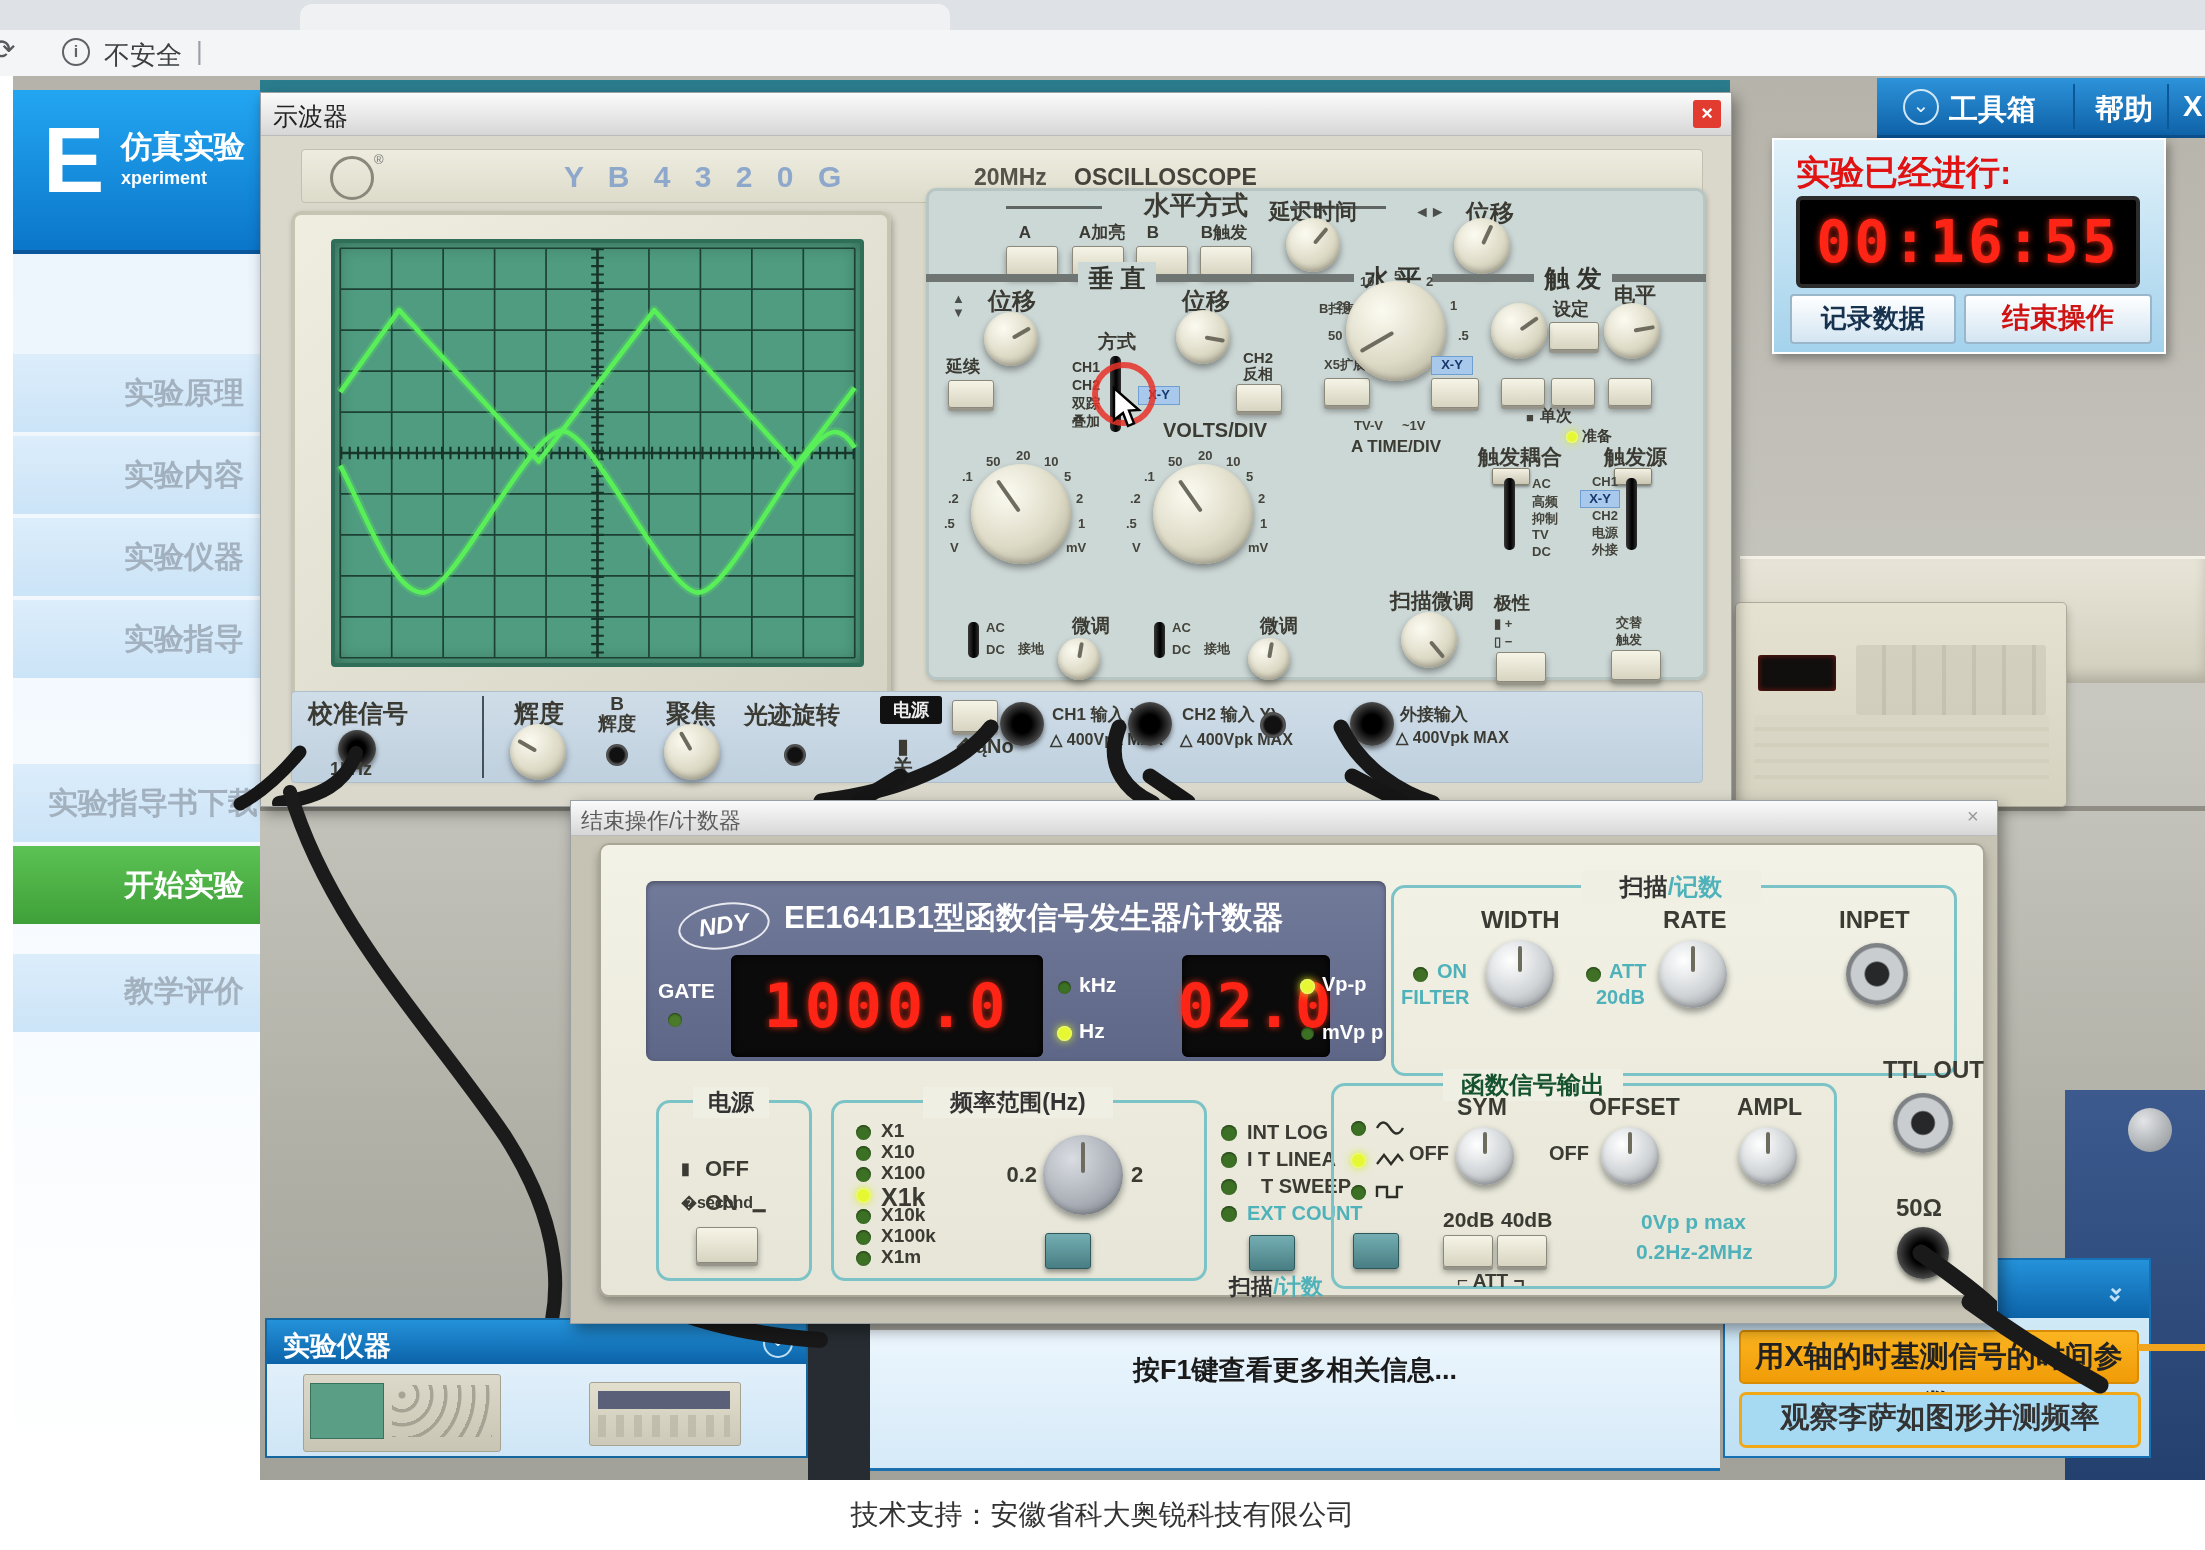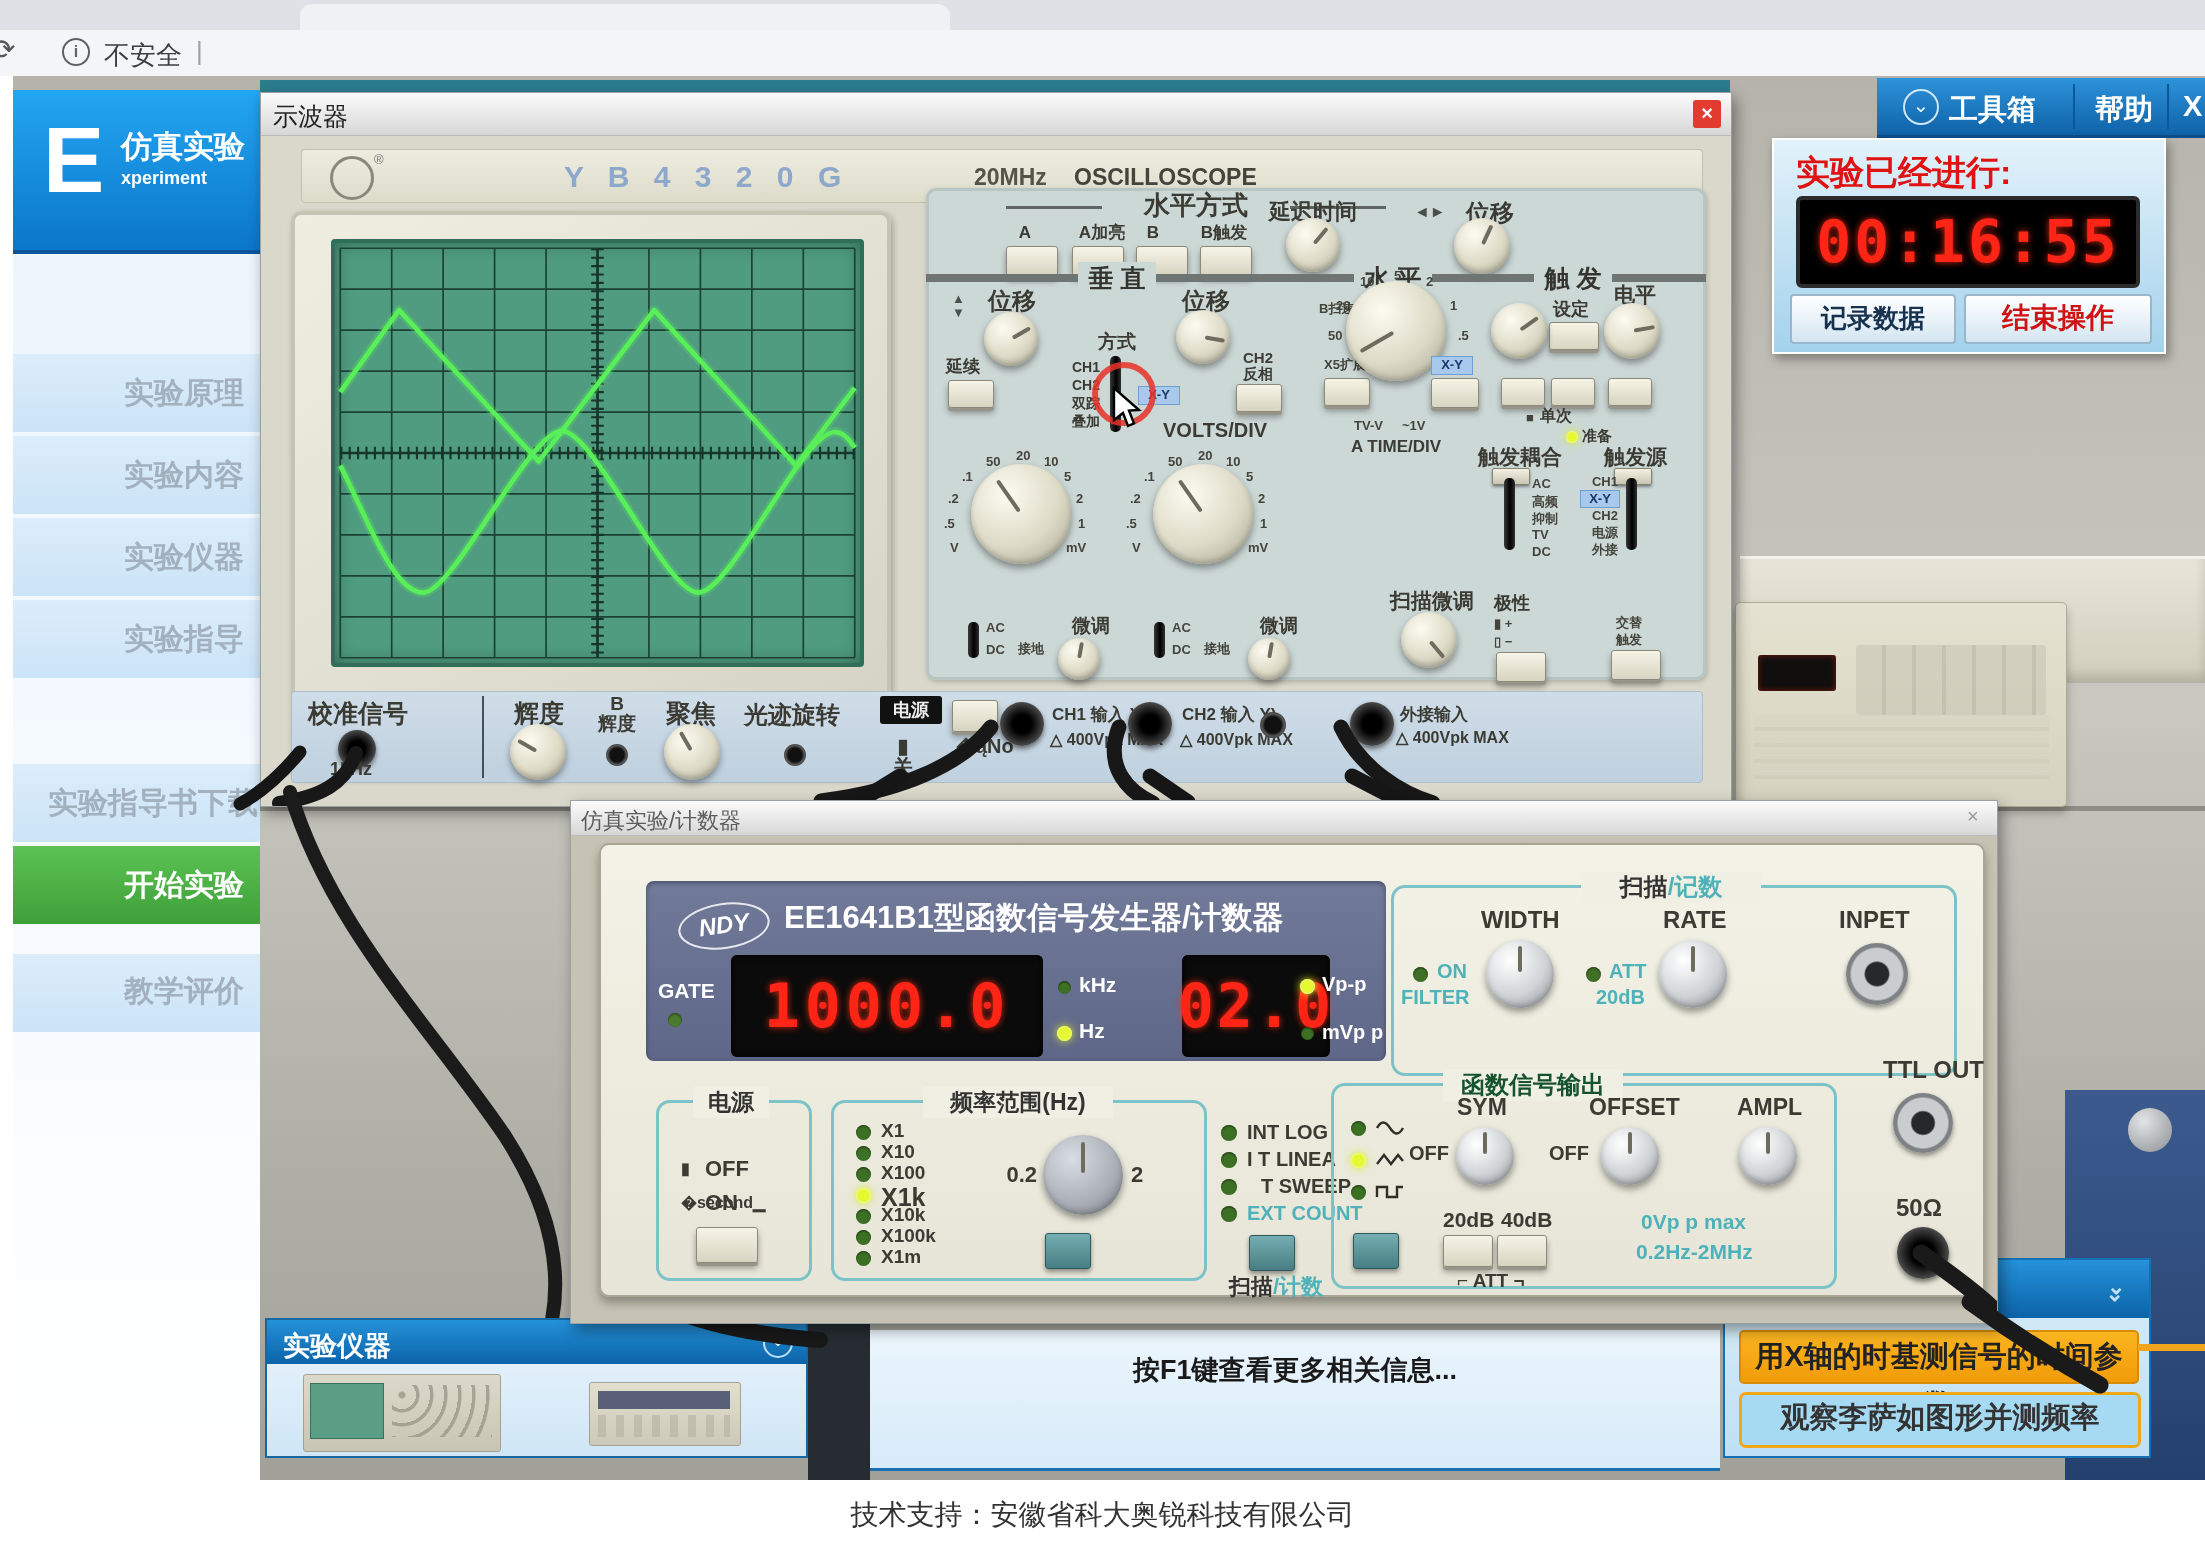--- a/index.html
+++ b/index.html
@@ -421,21 +421,21 @@
     <div class="ab" style="left:0;top:0;width:424px;height:58px;background:linear-gradient(#2492da,#0c63a8);">
       <span class="ab" style="left:382px;top:14px;color:#bfe0f4;font-size:22px;font-weight:bold;letter-spacing:-6px;">⌄<span style="position:relative;left:-14px;top:7px;">⌄</span></span>
     </div>
     <div class="ab" style="left:14px;top:70px;width:396px;height:50px;background:linear-gradient(#fbb520,#f09c08);border:2px solid #d88c06;border-radius:5px;text-align:center;line-height:48px;font-size:29px;font-weight:bold;color:#222;">用X轴的时基测信号的时间参数</div>
     <div class="ab" style="left:14px;top:132px;width:396px;height:50px;background:#a6d9f2;border:3px solid #f0a818;border-radius:7px;text-align:center;line-height:45px;font-size:29px;font-weight:bold;color:#333;">观察李萨如图形并测频率</div>
   </div>
   <div class="ab" style="left:2138px;top:1344px;width:67px;height:7px;background:#f2a41c;z-index:4;"></div>
 
   <div class="ab" style="left:570px;top:800px;width:1426px;height:522px;background:#c6c3b4;border:1px solid #9aa0a4;box-shadow:4px 6px 14px rgba(0,0,0,.4);z-index:5;">
     <div class="winbar" style="height:34px;">
-      <span class="ab" style="left:10px;top:5px;font-size:22px;color:#5c5c5c;">仿真实验/计数器</span>
+      <span class="ab" style="left:10px;top:5px;font-size:22px;color:#5c5c5c;">结束操作/计数器</span>
       <span class="ab" style="left:1396px;top:4px;font-size:20px;color:#999;">×</span>
     </div>
     <div class="ab" style="left:28px;top:42px;width:1382px;height:450px;background:linear-gradient(#f3f2e6,#e6e5d7);border:2px solid #a9a696;border-radius:10px;box-shadow:0 6px 10px rgba(0,0,0,.3);">
 
       <div class="ab" style="left:45px;top:36px;width:740px;height:180px;background:linear-gradient(#727a9a,#5f6788);border-radius:8px;box-shadow:inset 0 2px 5px rgba(0,0,0,.35);">
         <span class="ab" style="left:32px;top:22px;width:88px;height:42px;border:2px solid #e8e8f0;border-radius:50%;transform:rotate(-8deg);color:#fff;font-weight:bold;font-style:italic;font-size:24px;text-align:center;line-height:40px;">NDY</span>
         <span class="ab w" style="left:138px;top:16px;font-size:31px;font-weight:bold;">EE1641B1型函数信号发生器/计数器</span>
         <span class="ab w" style="left:12px;top:98px;font-size:21px;font-weight:bold;">GATE</span>
         <span class="led" style="left:22px;top:132px;width:14px;height:14px;background:#4a7a2a;"></span>
         <div class="disp" style="left:85px;top:74px;width:312px;height:102px;">

